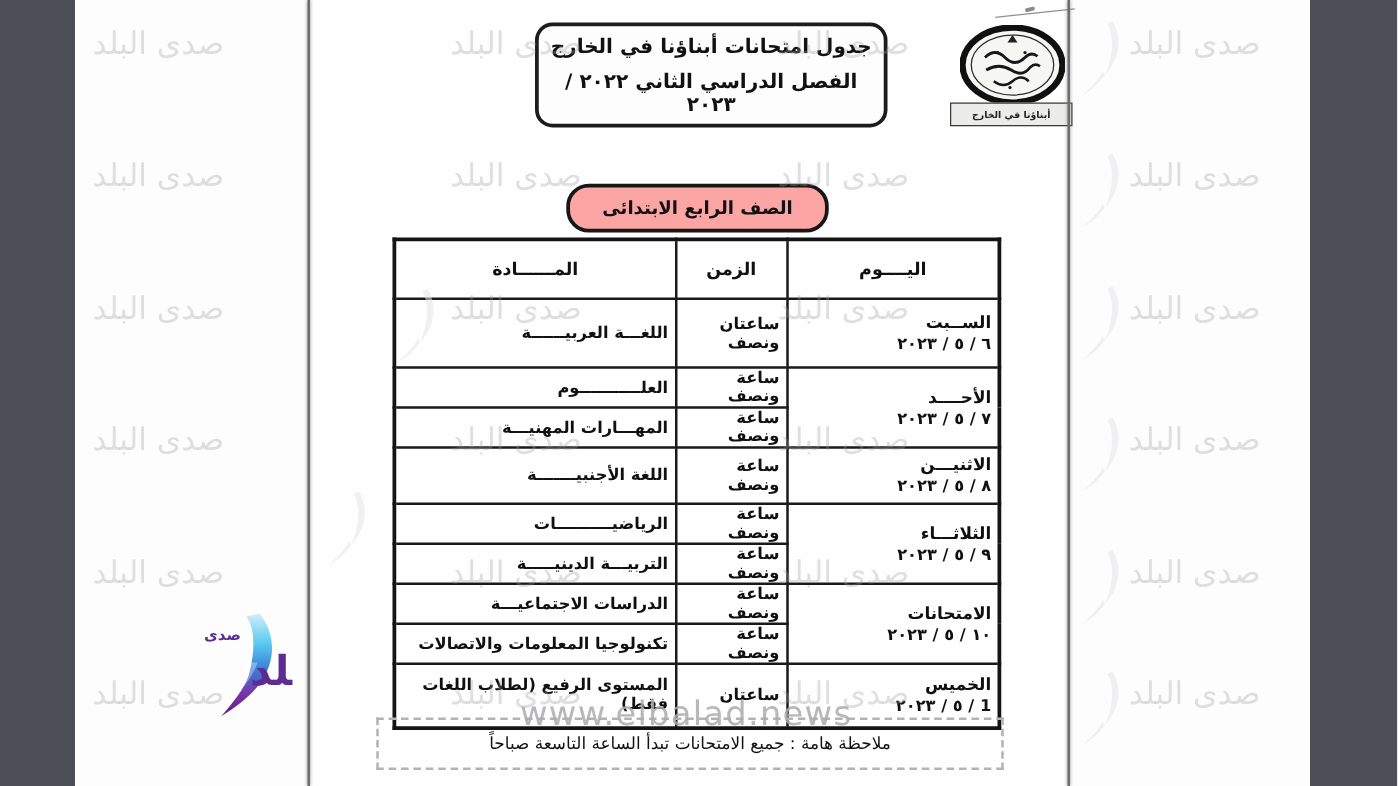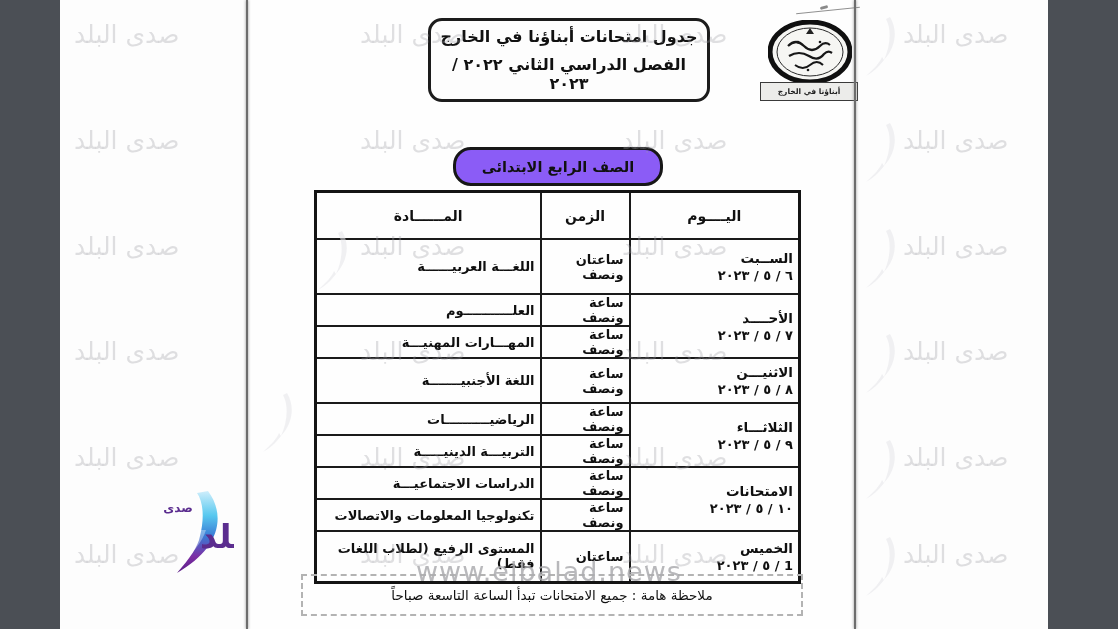--- a/index.html
+++ b/index.html
@@ -23,21 +23,21 @@
   .emblem-caption{position:absolute;left:512px;top:82px;width:96px;height:17px;border:1.5px solid #3a3a3a;
                   background:#ececea;font-size:7.5px;font-weight:bold;color:#222;display:flex;align-items:center;
                   justify-content:center;direction:rtl;z-index:4;}
   .artifact-line{position:absolute;left:548px;top:10px;width:64px;border-top:1.5px solid #909090;
                  transform:rotate(-6deg);z-index:4;}
   .artifact-dot{position:absolute;left:572px;top:6px;width:8px;height:3px;background:#8a8a8a;border-radius:2px;
                 transform:rotate(-15deg);z-index:4;}
   
   .grade-pill{position:absolute;left:205px;top:147px;width:204px;height:33px;border:3px solid #171717;
               border-radius:18px;display:flex;align-items:center;justify-content:center;font-weight:bold;
-              font-size:14.5px;color:#111;direction:rtl;background:#8b5cf6;z-index:4;}
+              font-size:14.5px;color:#111;direction:rtl;background:#fca5a5;z-index:4;}
   
   .exam-table{position:absolute;left:66px;top:190px;border-collapse:collapse;direction:rtl;z-index:4;
               border:3px solid #141414;background:#fefefe;}
   .exam-table th,.exam-table td{border:2px solid #1a1a1a;font-weight:bold;color:#101010;
               vertical-align:middle;padding:0 5px;}
   .exam-table th{font-size:14px;height:45px;}
   .day-name{font-size:13.5px;} .day-date{font-size:13px;letter-spacing:1px;margin-top:2px;}
   .time-cell{font-size:13px;} .subject-cell{font-size:13px;}
   
   .note-box{position:absolute;left:53px;top:574px;width:498px;height:38px;border:2px dashed #b3b3b3;

